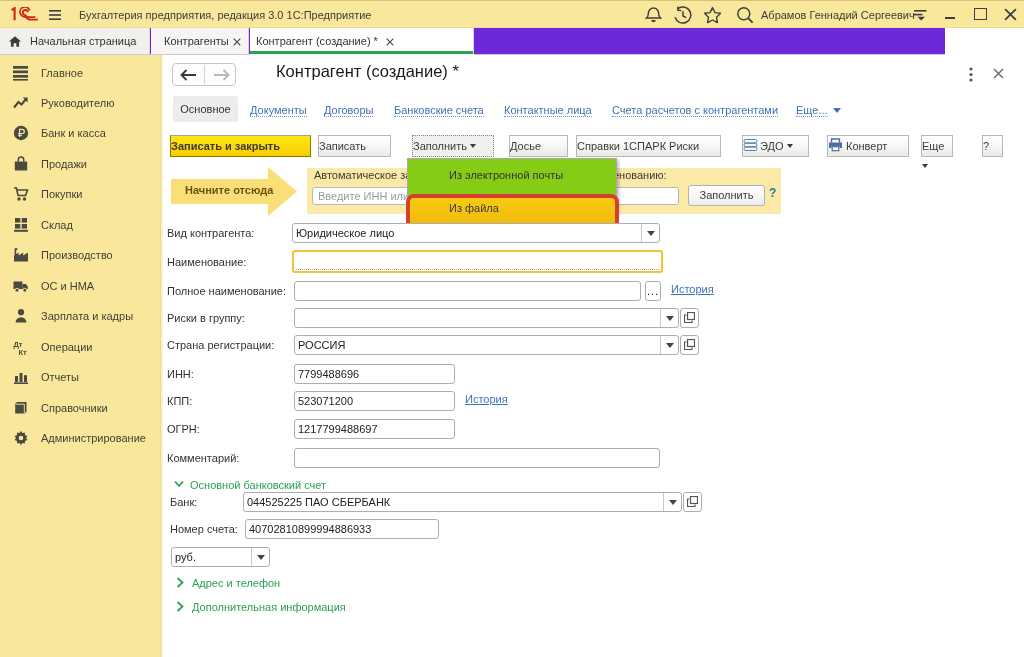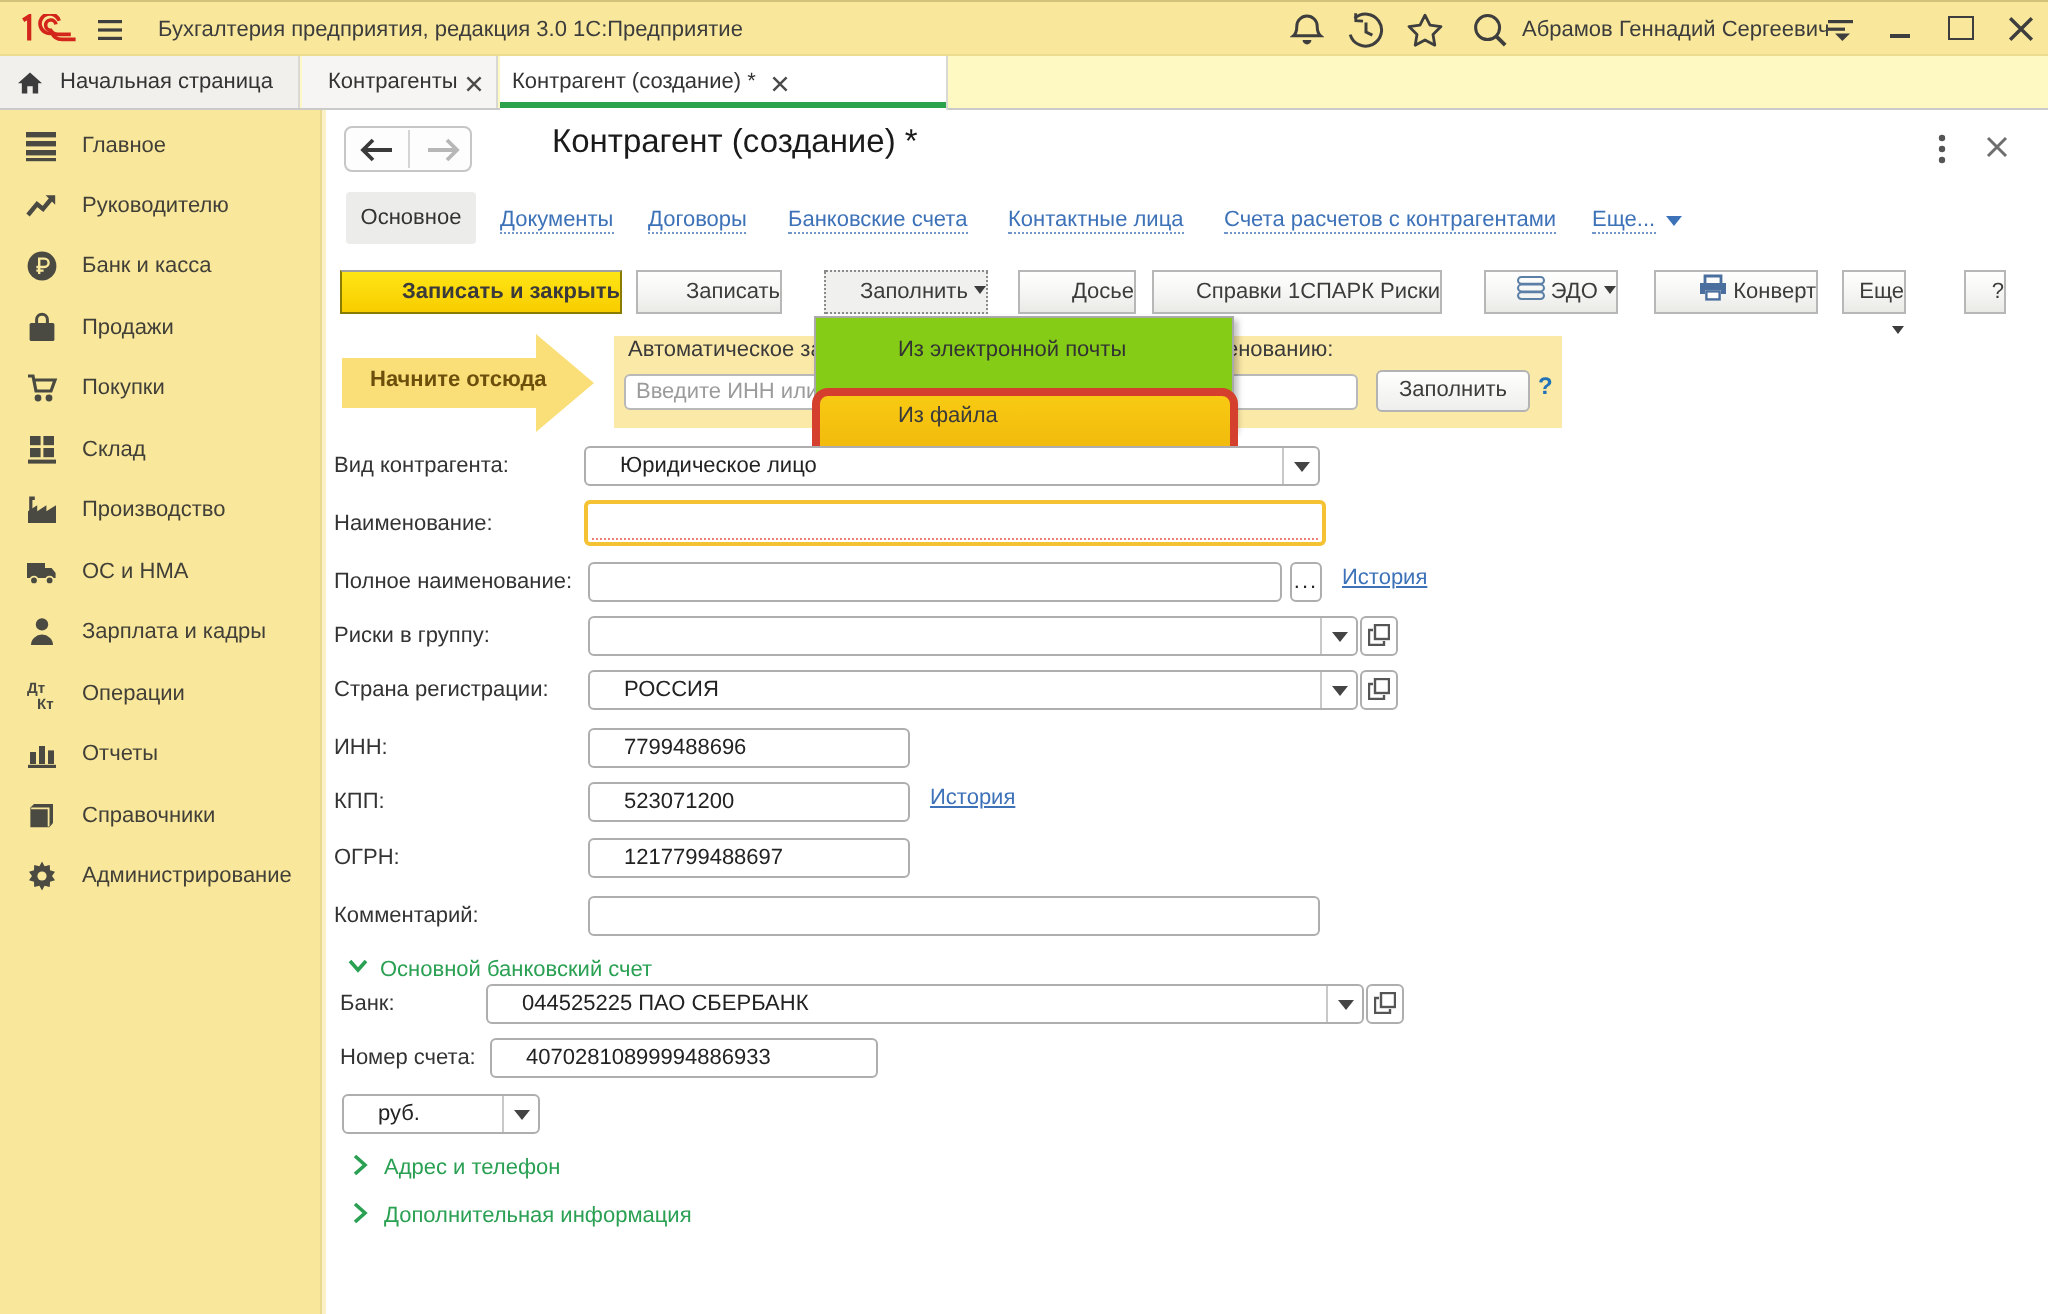--- a/index.html
+++ b/index.html
@@ -1,28 +1,28 @@
 <!DOCTYPE html>
 <html><head><meta charset="utf-8"><style>
 *{margin:0;padding:0;box-sizing:border-box}
 html,body{width:1024px;height:657px}
 body{font-family:"Liberation Sans",sans-serif;position:relative;overflow:hidden;background:#fff;font-size:11px;color:#333}
 .abs{position:absolute}
 #titlebar{position:absolute;left:0;top:0;width:1024px;height:28px;background:#f9e89b;border-top:1px solid #d2c27a;border-bottom:1px solid #ecdc90}
-#tabbar{position:absolute;left:0;top:28px;width:1024px;height:27px;background:#fef9c3;border-bottom:1px solid #cacac8}
+#tabbar{position:absolute;left:0;top:28px;width:945px;height:27px;background:#6d28d9;border-bottom:1px solid #cacac8}
 .tab{position:absolute;top:0;height:26px;line-height:26px;color:#333}
 #sidebar{position:absolute;left:0;top:55px;width:160px;height:602px;background:#f9e89b}
 .sbitem{position:absolute;left:0;width:160px;height:30px}
 .sbitem svg{position:absolute;left:13px;top:50%;margin-top:-8px}
 .sbitem span{position:absolute;left:41px;top:50%;margin-top:-7px;line-height:14px;font-size:11px;color:#413f38}
 #content{position:absolute;left:160px;top:55px;width:864px;height:602px;background:#fff}
-.btn{position:absolute;top:80px;height:22px;border:1px solid #b7b7b7;border-radius:0;background:linear-gradient(#ffffff,#f4f4f2 60%,#e9e9e6);color:#3c3c3c;font-size:11px;text-align:right;line-height:20px}
+.btn{position:absolute;top:80px;height:22px;border:1px solid #b7b7b7;border-radius:0;background:linear-gradient(#ffffff,#f4f4f2 60%,#e9e9e6);color:#3c3c3c;font-size:11px;text-align:left;line-height:20px}
 .nlink{position:absolute;top:8px;height:14px;line-height:14px;color:#3d72b8;border-bottom:1px dotted #6f97c9}
 .flabel{position:absolute;left:7px;height:20px;line-height:20px;color:#333;font-size:11px;white-space:nowrap}
-.finput{position:absolute;background:#fff;border:1px solid #aeaeae;border-radius:3px;height:20px;line-height:18px;font-size:11px;color:#222;padding-left:17px;white-space:nowrap}
+.finput{position:absolute;background:#fff;border:1px solid #aeaeae;border-radius:3px;height:20px;line-height:18px;font-size:11px;color:#222;padding-left:3px;white-space:nowrap}
 .car{position:absolute;right:0;top:0;width:18px;height:18px;border-left:1px solid #c8c8c8}
 .car:before{content:"";position:absolute;left:5px;top:7px;border-left:4px solid transparent;border-right:4px solid transparent;border-top:5px solid #444}
 .cpy{position:absolute;width:19px;height:20px;border:1px solid #aeaeae;border-radius:3px;background:#fff}
 .link{color:#3d72b8;text-decoration:underline;position:absolute;font-size:11px;white-space:nowrap}
 .gsec{position:absolute;color:#2aa053;font-size:11px;white-space:nowrap}
 </style></head>
 <body>
 <div id="titlebar">
 <svg class="abs" style="left:11px;top:6px" width="27" height="16" viewBox="0 0 27 16">
 <path d="M0.6 3.1 L3.6 1.2 L3.6 13.2" stroke="#d3251b" stroke-width="2.1" fill="none"></path>

